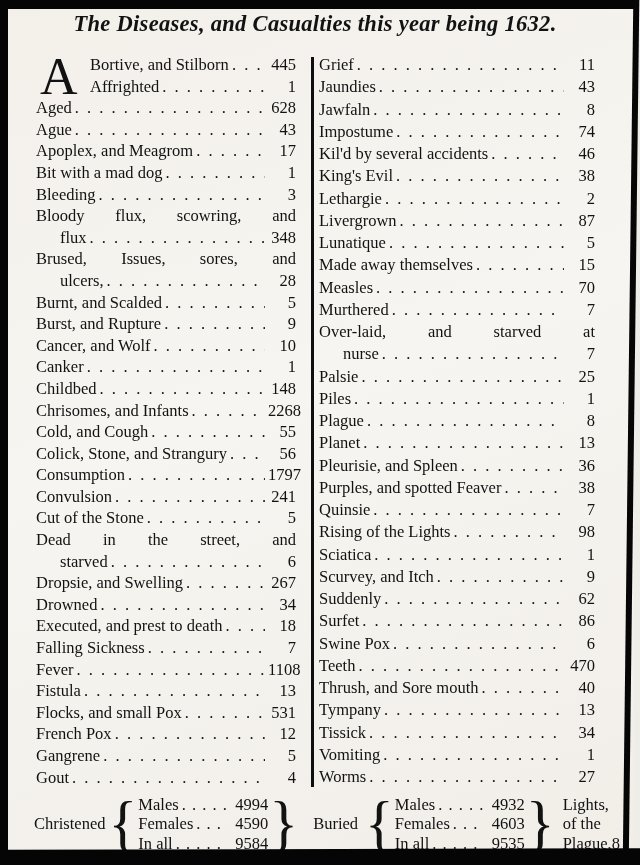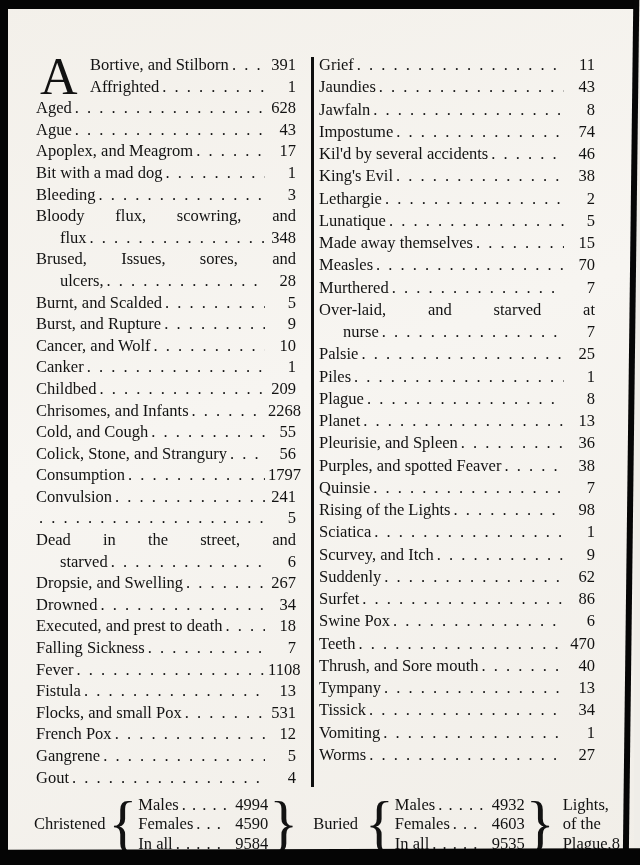--- a/index.html
+++ b/index.html
@@ -54,30 +54,31 @@
   .f-row .dotfill::after{letter-spacing:1px;}
   .f-row .val{min-width:38px;}
   .whereof{margin-left:7px;line-height:19.5px;}
   .whereof div{white-space:nowrap;}
 </style>
 </head>
 <body>
 
 <div class="page">
 
+  <div class="title">The Diseases, and Casualties this year being 1632.</div>
 
   <div class="divider"></div>
 
   <div class="col col-left" id="col-left">
     <div class="dropcap">A</div>
   <div class="row dc">
         <div class="rowline">
           <span class="label">Bortive, and Stilborn</span>
           <span class="dotfill"></span>
-          <span class="val">391</span>
+          <span class="val">445</span>
         </div>
       </div>
       <div class="row dc">
         <div class="rowline">
           <span class="label">Affrighted</span>
           <span class="dotfill"></span>
           <span class="val">1</span>
         </div>
       </div>
       <div class="row">
@@ -156,21 +157,21 @@
         <div class="rowline">
           <span class="label">Canker</span>
           <span class="dotfill"></span>
           <span class="val">1</span>
         </div>
       </div>
       <div class="row">
         <div class="rowline">
           <span class="label">Childbed</span>
           <span class="dotfill"></span>
-          <span class="val">209</span>
+          <span class="val">148</span>
         </div>
       </div>
       <div class="row">
         <div class="rowline">
           <span class="label">Chrisomes, and Infants</span>
           <span class="dotfill"></span>
           <span class="val">2268</span>
         </div>
       </div>
       <div class="row">
@@ -196,20 +197,21 @@
       </div>
       <div class="row">
         <div class="rowline">
           <span class="label">Convulsion</span>
           <span class="dotfill"></span>
           <span class="val">241</span>
         </div>
       </div>
       <div class="row">
         <div class="rowline">
+          <span class="label">Cut of the Stone</span>
           <span class="dotfill"></span>
           <span class="val">5</span>
         </div>
       </div>
       <div class="row">
         <div class="jline">Dead in the street, and</div>
         <div class="rowline indent">
           <span class="label">starved</span>
           <span class="dotfill"></span>
           <span class="val">6</span>
@@ -328,20 +330,27 @@
           <span class="label">King's Evil</span>
           <span class="dotfill"></span>
           <span class="val">38</span>
         </div>
       </div>
       <div class="row">
         <div class="rowline">
           <span class="label">Lethargie</span>
           <span class="dotfill"></span>
           <span class="val">2</span>
+        </div>
+      </div>
+      <div class="row">
+        <div class="rowline">
+          <span class="label">Livergrown</span>
+          <span class="dotfill"></span>
+          <span class="val">87</span>
         </div>
       </div>
       <div class="row">
         <div class="rowline">
           <span class="label">Lunatique</span>
           <span class="dotfill"></span>
           <span class="val">5</span>
         </div>
       </div>
       <div class="row">

